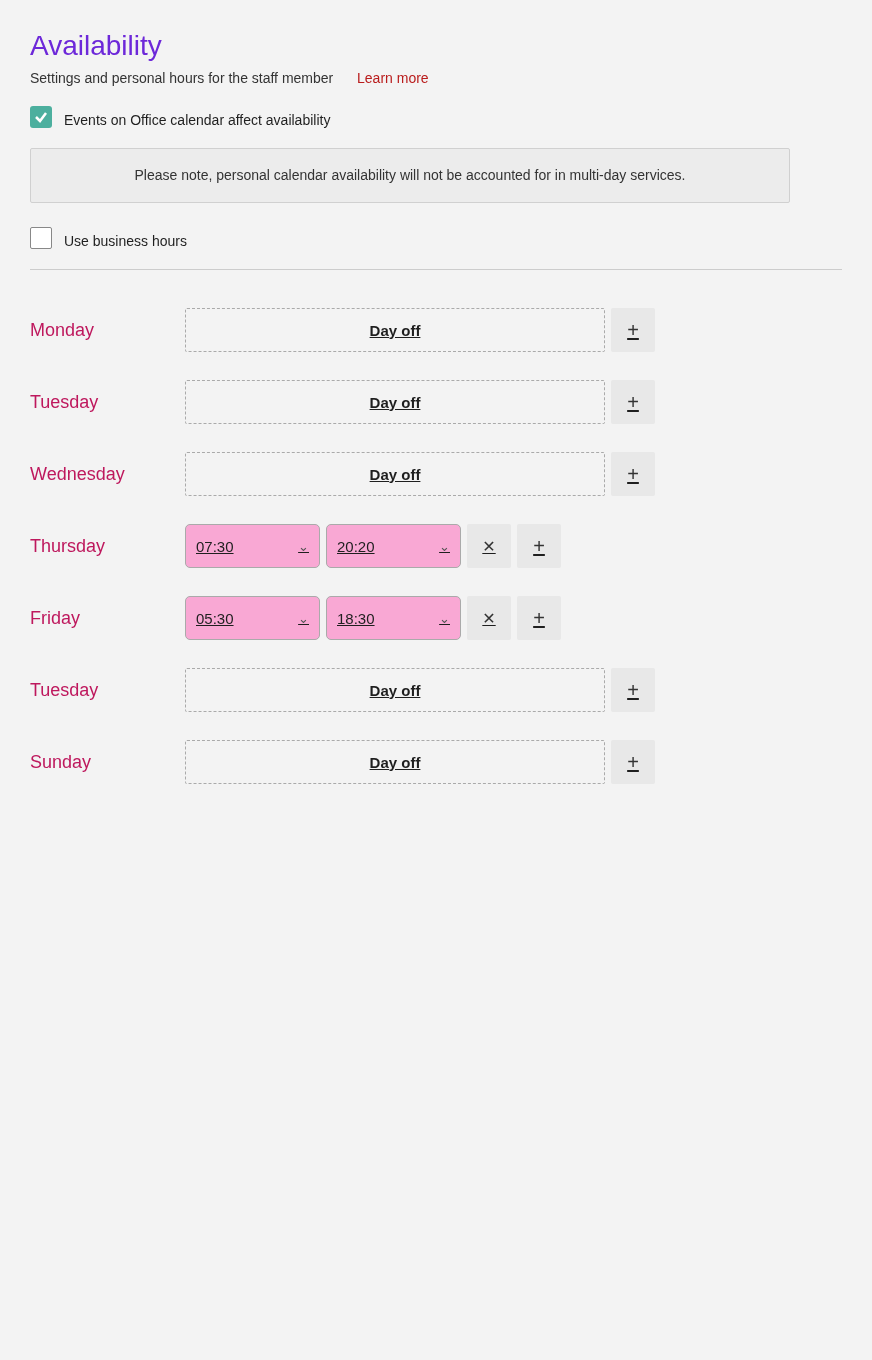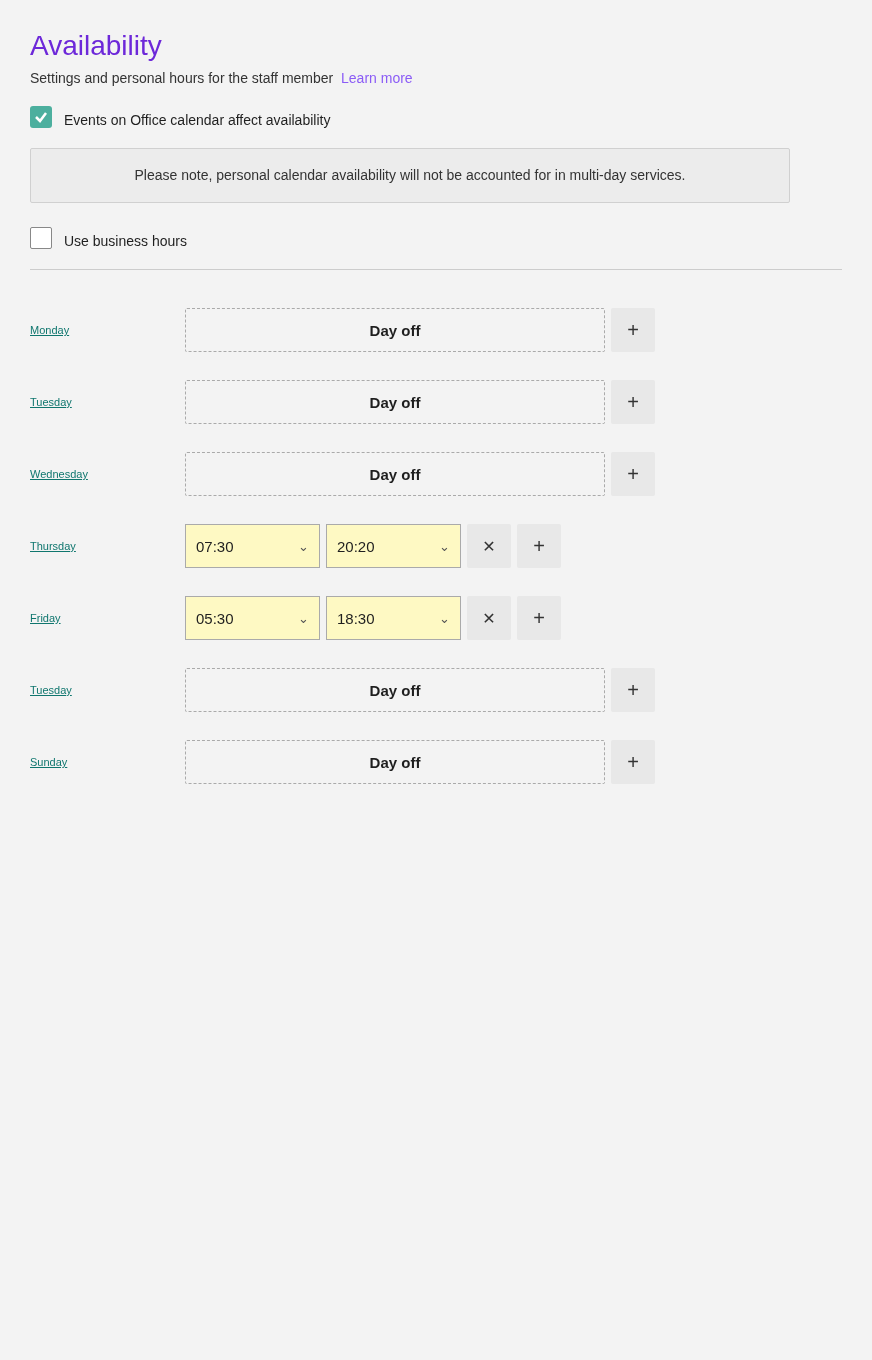--- a/index.html
+++ b/index.html
@@ -24,23 +24,24 @@
       margin-bottom: 8px;
     }
 
     .subtitle {
       font-size: 14px;
       color: #333;
       margin-bottom: 20px;
     }
 
     .learn-more-link {
-      color: #8b5cf6;
+      color: #b91c1c;
       text-decoration: none;
       cursor: pointer;
+      margin-left: 16px;
     }
 
     .checkbox-row {
       display: flex;
       align-items: flex-end;
       gap: 12px;
       margin-bottom: 20px;
     }
 
     .checkbox-teal {
@@ -109,32 +110,32 @@
       max-width: 820px;
     }
 
     .day-row {
       display: flex;
       align-items: center;
       padding: 14px 0;
     }
 
     .day-label {
-      font-size: 11px;
-      color: #0f766e;
+      font-size: 18px;
+      color: #be185d;
       width: 155px;
       flex-shrink: 0;
-      text-decoration: underline;
     }
 
     .day-controls {
       display: flex;
       align-items: flex-start;
       gap: 6px;
       flex: 1;
+      text-decoration: underline;
     }
 
     .day-off-box {
       flex: 1;
       border: 1.5px dashed #aaa;
       border-radius: 2px;
       background: transparent;
       height: 44px;
       display: flex;
       align-items: center;
@@ -158,22 +159,22 @@
       cursor: pointer;
       font-size: 20px;
       color: #333;
       flex-shrink: 0;
     }
 
     .time-select {
       width: 135px;
       height: 44px;
       border: 1.5px solid #aaa;
-      border-radius: 0;
-      background: #fef9c3;
+      border-radius: 5px;
+      background: #f9a8d4;
       display: flex;
       align-items: center;
       justify-content: space-between;
       padding: 0 10px;
       cursor: pointer;
       font-size: 15px;
       color: #1f1f1f;
     }
 
     .time-select .chevron {

